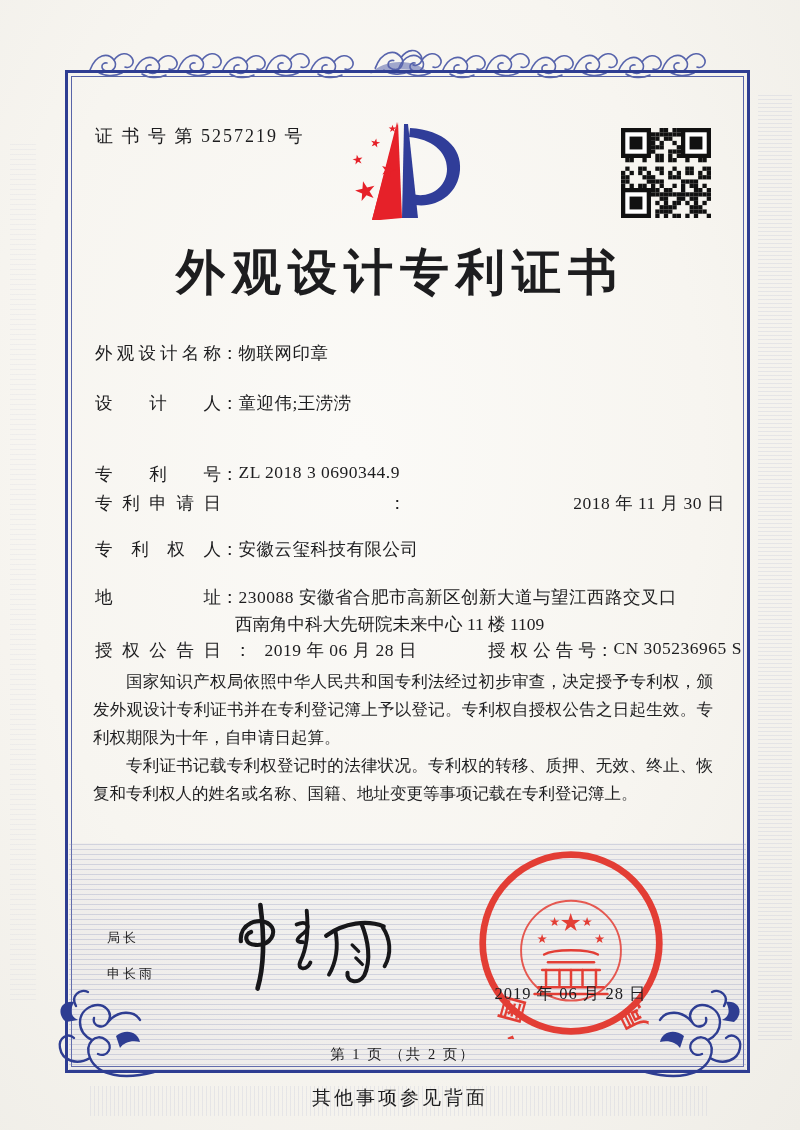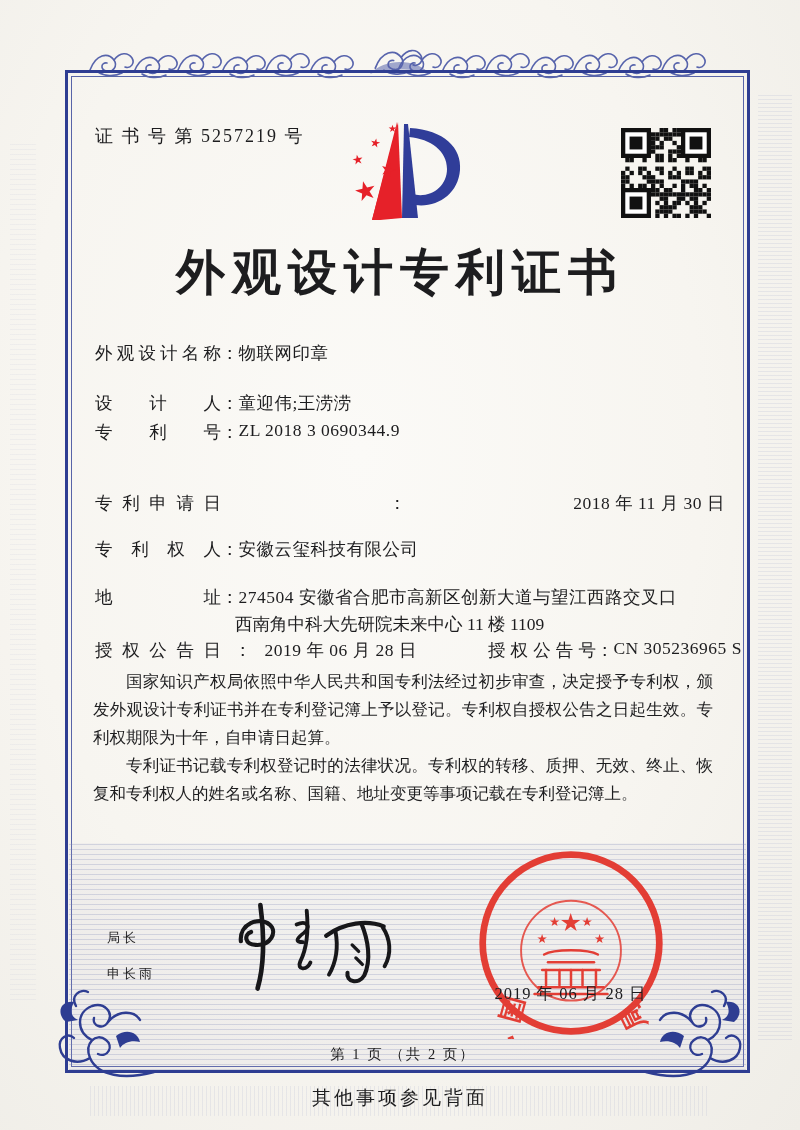--- a/index.html
+++ b/index.html
@@ -43,21 +43,21 @@
   }
   
   .abs{position:absolute;}
   .cert-no{left:95px;top:124px;font-size:18px;letter-spacing:2px;z-index:2;}
   .title{left:0;top:240px;width:800px;text-align:center;font-size:49px;
     font-weight:bold;letter-spacing:7px;z-index:2;}
   .field{left:95px;width:630px;font-size:17.5px;z-index:2;display:flex;}
   .field .lbl{display:inline-block;width:126px;text-align:justify;text-align-last:justify;flex:0 0 126px;}
   .field .colon{flex:0 0 14px;}
   .field .val{letter-spacing:.5px;}
-  .f-name{top:341px;} .f-designer{top:391px;} .f-patno{top:420px;}
+  .f-name{top:341px;} .f-designer{top:391px;} .f-patno{top:462px;}
   .f-filing{top:491px;justify-content:space-between;} .f-patentee{top:537px;} .f-addr{top:585px;}
   .addr2{left:235px;top:612px;font-size:17.5px;z-index:2;}
   .f-grant{top:638px;width:660px;gap:13px;}
   .grant-no{margin-left:58px;display:flex;}
   .grant-no .lbl2{display:inline-block;width:108px;text-align:justify;text-align-last:justify;}
   .para{left:93px;width:620px;font-size:16.5px;line-height:28px;
     text-indent:2em;text-align:justify;z-index:2;}
   .p1{top:668px;} .p2{top:752px;}
   .signer{left:107px;top:920px;z-index:2;font-family:"Liberation Sans","DejaVu Sans",sans-serif;
     font-size:13px;line-height:36px;letter-spacing:3px;}
@@ -346,21 +346,21 @@
       <span class="val">2018 年 11 月 30 日</span>
   </div>
   <div class="abs field f-patentee">
     <span class="lbl">专利权人</span>
       <span class="colon">：</span>
       <span class="val">安徽云玺科技有限公司</span>
   </div>
   <div class="abs field f-addr">
     <span class="lbl">地址</span>
       <span class="colon">：</span>
-      <span class="val">274504 安徽省合肥市高新区创新大道与望江西路交叉口</span>
+      <span class="val">230088 安徽省合肥市高新区创新大道与望江西路交叉口</span>
   </div>
   <div class="abs addr2">西南角中科大先研院未来中心 11 楼 1109</div>
   <div class="abs field f-grant">
     <span class="lbl">授权公告日</span>
       <span class="colon">：</span>
       <span class="val">2019 年 06 月 28 日</span>
     <span class="grant-no">
       <span class="lbl2">授权公告号</span>
         <span class="colon">：</span>
         <span class="val">CN 305236965 S</span>

